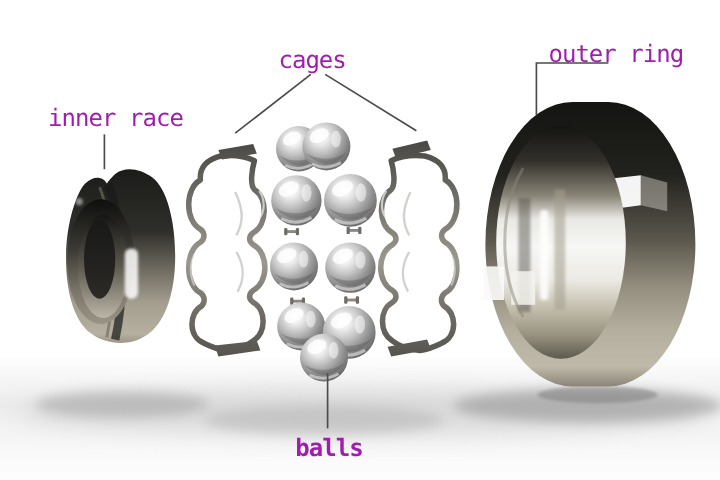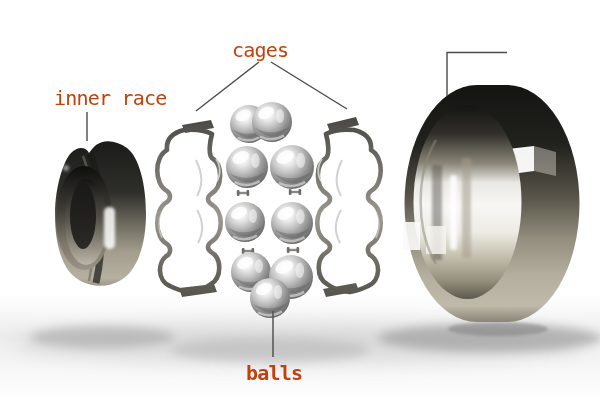--- a/index.html
+++ b/index.html
@@ -3,23 +3,23 @@
 <meta charset="utf-8">
 <style>
   html,body{margin:0;padding:0;background:#ffffff;}
   .stage{
     position:relative;width:600px;height:400px;background:#ffffff;
     overflow:hidden;font-family:"DejaVu Sans Mono","Liberation Mono",monospace;
   }
   .stage svg{position:absolute;left:0;top:0;}
   .label{
     position:absolute;font-size:20px;line-height:20px;letter-spacing:-0.8px;
-    color:#c2410c;white-space:pre;user-select:none;
+    color:#a21caf;white-space:pre;user-select:none;
   }
-  .label-inner-race{left:54px;top:88px;}
+  .label-inner-race{left:40px;top:88px;}
   .label-cages{left:232px;top:40px;}
   .label-outer-ring{left:457px;top:35px;}
   .label-balls{left:246px;top:363px;font-weight:bold;}
 </style>
 </head>
 <body>
 
 <div class="stage">
 
 <svg width="600" height="400" viewBox="0 0 600 400">
@@ -198,14 +198,15 @@
     <path d="M 87,112 L 87,141"></path>
     <path d="M 259,62 L 196,111"></path>
     <path d="M 271,62 L 347,109"></path>
     <path d="M 507,52.5 L 447,52.5 L 447,96"></path>
     <path d="M 273,311 L 273,357"></path>
   </g>
 </svg>
 
   <div class="label label-inner-race">inner race</div>
   <div class="label label-cages">cages</div>
+  <div class="label label-outer-ring">outer ring</div>
   <div class="label label-balls">balls</div>
 </div>
 
 </body></html>

